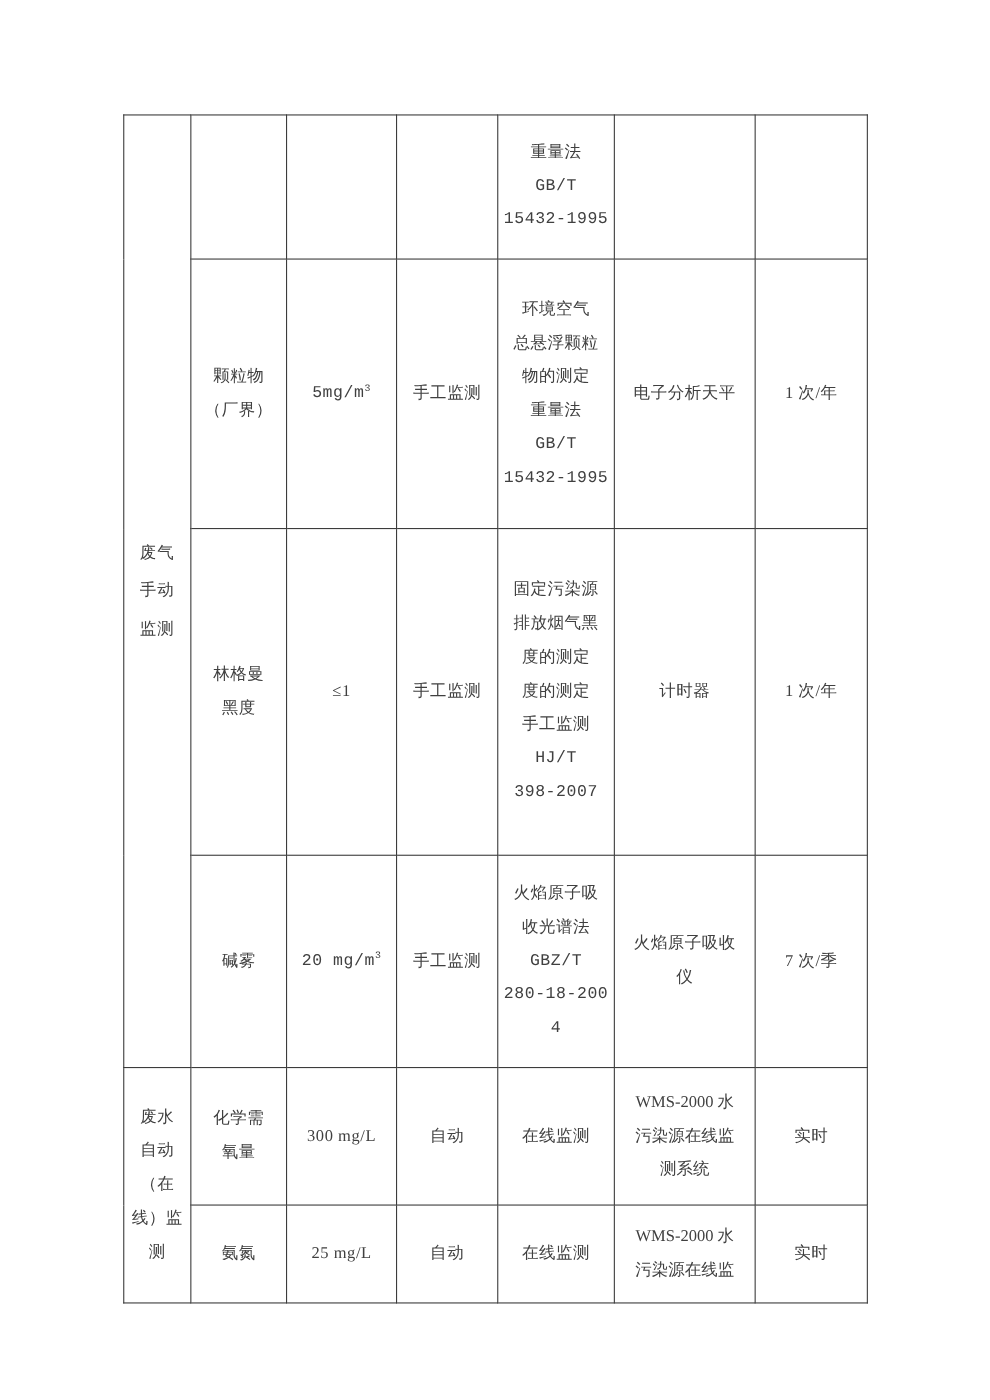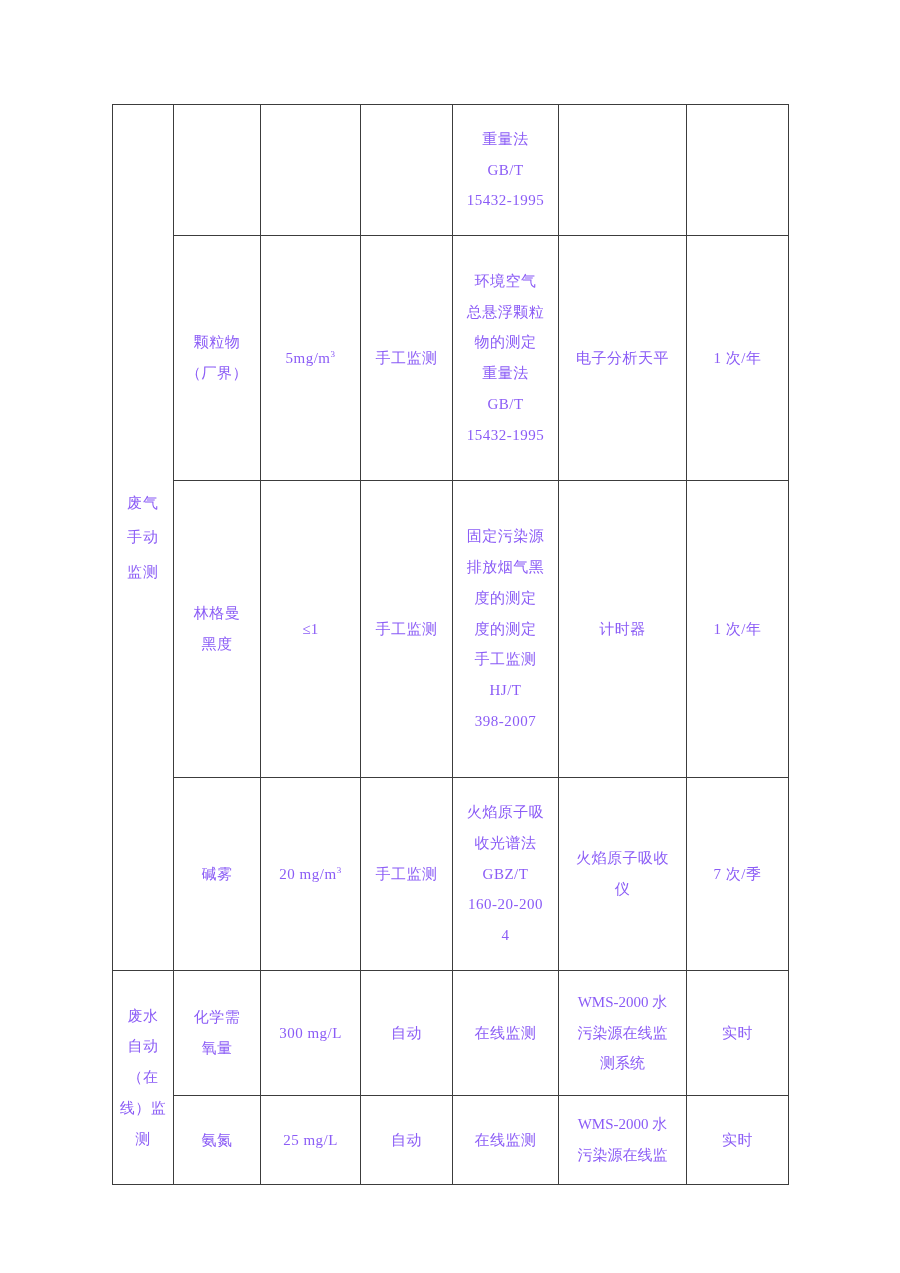--- a/index.html
+++ b/index.html
@@ -34,39 +34,39 @@
     background: #fff;
   }
   table.monitor-table td {
     border: 1px solid #3c3c3c;
     padding: 6px 3px;
     text-align: center;
     vertical-align: middle;
     font-size: 15px;
     line-height: 2.05;
     letter-spacing: 0.5px;
-    color: #8b5cf6;
+    color: #404040;
     word-break: break-all;
     font-family: "Liberation Serif", "DejaVu Serif", serif;
   }
   
   col.c0 { width: 61px; }
   col.c1 { width: 87px; }
   col.c2 { width: 100px; }
   col.c3 { width: 92px; }
   col.c4 { width: 106px; }
   col.c5 { width: 128px; }
   col.c6 { width: 102px; }
 
   .cell-line {
     display: block;
     white-space: nowrap;
   }
   .num {
-    font-family: Liberation Serif, serif;
+    font-family: Liberation Mono, monospace;
     letter-spacing: 0.5px;
   }
   .sup {
     font-size: 9px;
     vertical-align: super;
     line-height: 0;
   }
   .sans-cn {
     font-family: Liberation Serif, serif;
     font-size: 15px;
@@ -166,21 +166,21 @@
         <tr class="r4">
           <td>碱雾</td>
           <td>
             <span class="num">20 mg/m</span><span class="sup num">3</span>
           </td>
           <td>手工监测</td>
           <td class="tight">
             <span class="cell-line">火焰原子吸</span>
             <span class="cell-line">收光谱法</span>
             <span class="cell-line num">GBZ/T</span>
-            <span class="cell-line num">160-20-200</span>
+            <span class="cell-line num">280-18-200</span>
             <span class="cell-line num">4</span>
           </td>
           <td class="tight">
             <span class="cell-line">火焰原子吸收</span>
             <span class="cell-line">仪</span>
           </td>
           <td>7 次/季</td>
         </tr>
 
         <tr class="r5">

